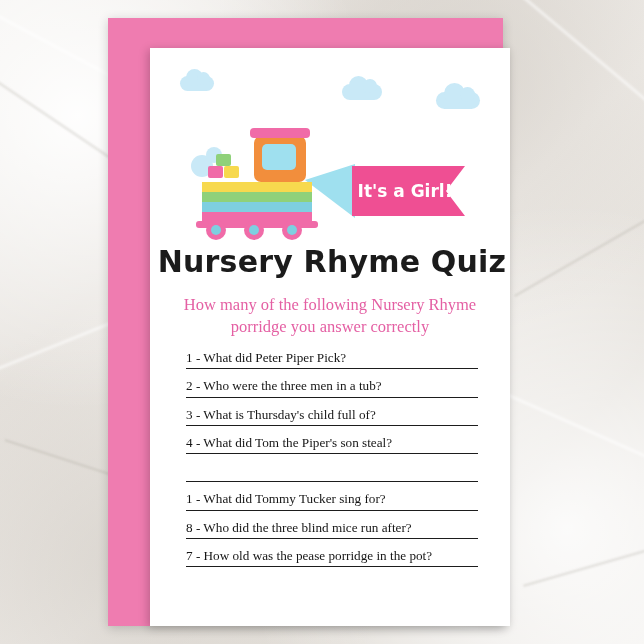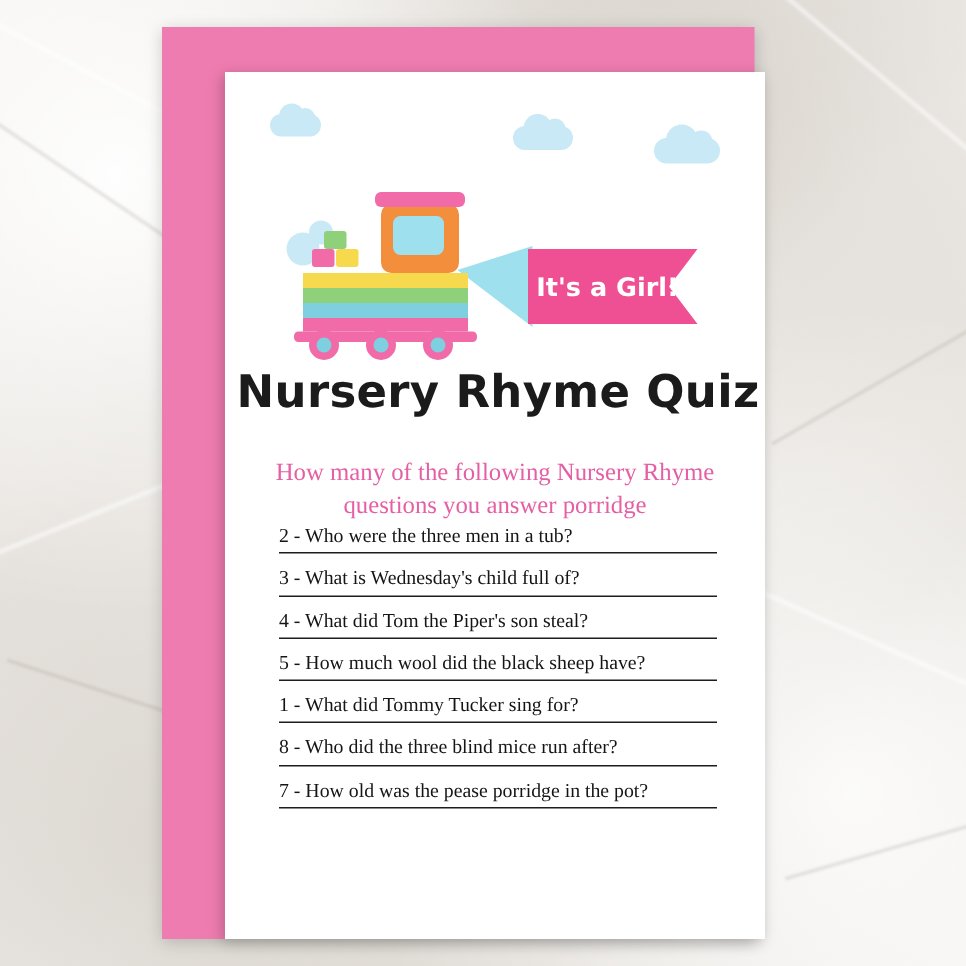--- a/index.html
+++ b/index.html
@@ -88,21 +88,21 @@
     font-weight: bold;
     font-size: 30px;
     color: #1b1b1b;
     letter-spacing: 0.2px;
   }
 
   
   #subtitle {
     position: absolute;
     left: 24px;
-    top: 256px;
+    top: 246px;
     width: 312px;
     text-align: center;
     font-family: "Liberation Serif", serif;
     font-size: 16.5px;
     line-height: 22px;
     color: #e45fa3;
   }
 
   
   #questions {
@@ -200,39 +200,42 @@
       <circle cx="104" cy="124" r="5" fill="#7ecfe0"></circle>
       <circle cx="142" cy="124" r="10" fill="#f06ba8"></circle>
       <circle cx="142" cy="124" r="5" fill="#7ecfe0"></circle>
     </svg>
   </div>
 
   <div id="title">Nursery Rhyme Quiz</div>
 
   <div id="subtitle">
     <span>How many of the following  Nursery Rhyme</span><br>
-    <span>questions you answer porridge</span>
+    <span>porridge you answer correctly</span>
   </div>
 
   <div id="questions">
     <div class="q-row">
       <span class="q-line"></span>
+      <span class="q-text">1 - What did Peter Piper Pick?</span>
+    </div>
+    <div class="q-row">
+      <span class="q-line"></span>
       <span class="q-text">2 - Who were the three men in a tub?</span>
     </div>
     <div class="q-row">
       <span class="q-line"></span>
-      <span class="q-text">3 - What is Wednesday's child full of?</span>
+      <span class="q-text">3 - What is Thursday's child full of?</span>
     </div>
     <div class="q-row">
       <span class="q-line"></span>
       <span class="q-text">4 - What did Tom the Piper's son steal?</span>
     </div>
     <div class="q-row">
       <span class="q-line"></span>
-      <span class="q-text">5 - How much wool did the black sheep have?</span>
     </div>
     <div class="q-row">
       <span class="q-line"></span>
       <span class="q-text">1 - What did Tommy Tucker sing for?</span>
     </div>
     <div class="q-row">
       <span class="q-line"></span>
       <span class="q-text">8 - Who did the three blind mice run after?</span>
     </div>
     <div class="q-row">

